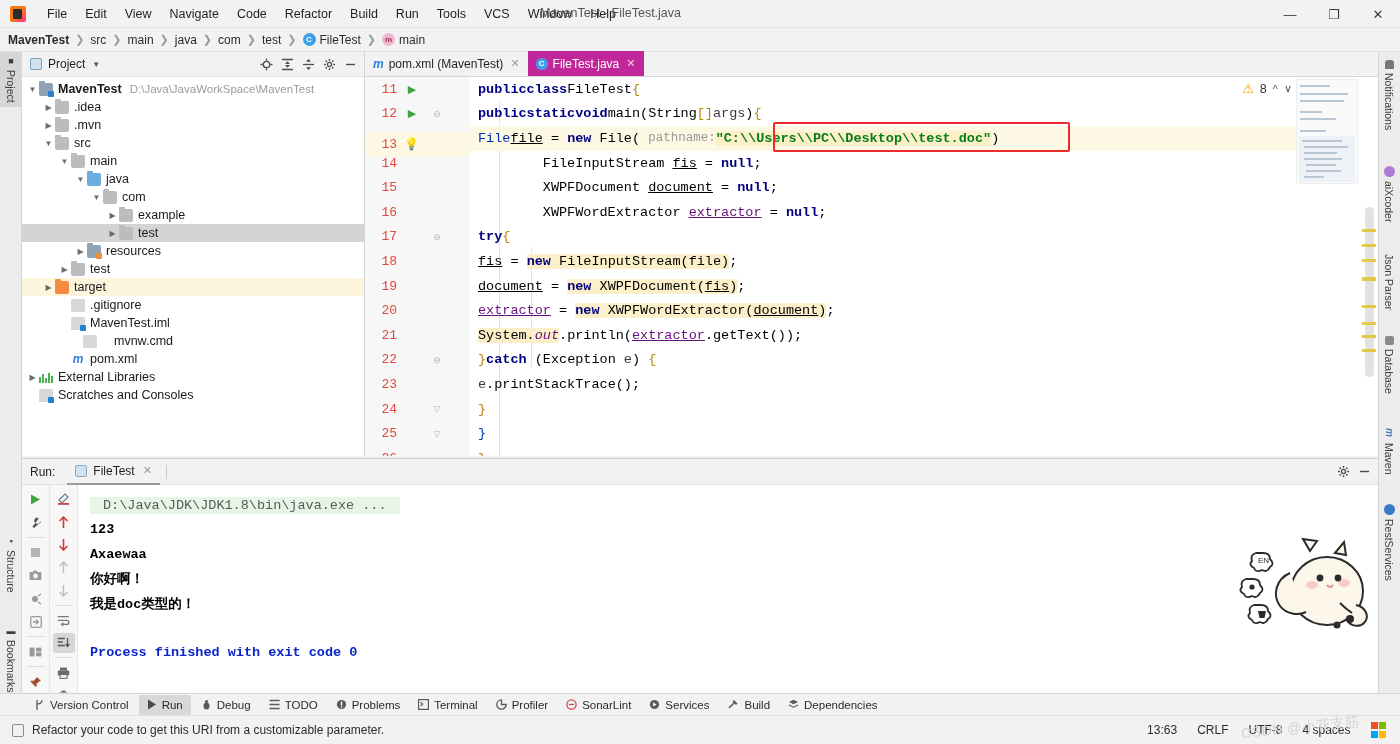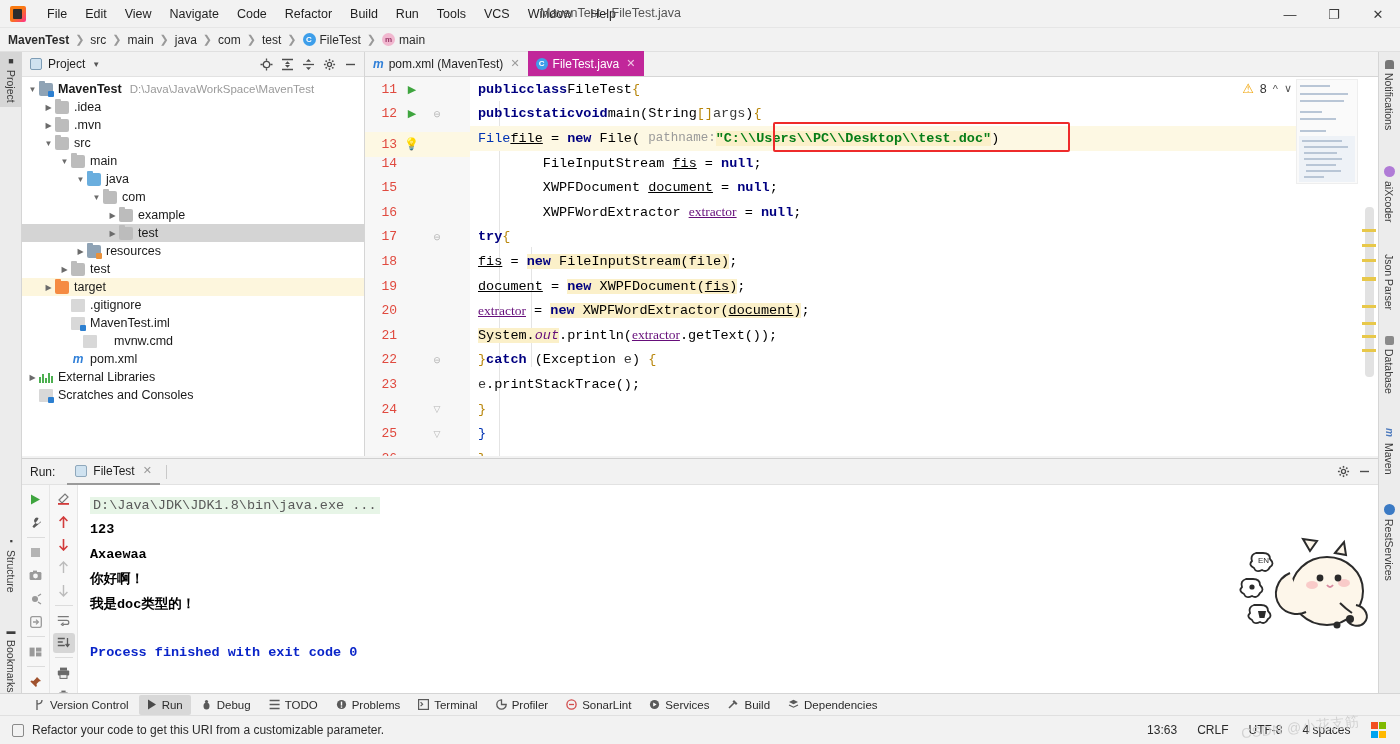--- a/index.html
+++ b/index.html
@@ -175,21 +175,21 @@
   .runmark { color:#3fa53f; font-size:11px; }
   .bulb { font-size: 12px; }
   .fold { color:#b4b4b4; font-size:9px; }
   .code { position:absolute; top:0; left:105px; right:0; height:100%;
     font-family:"Liberation Mono", monospace; font-size:13.5px; }
   .cl { position:absolute; left:0; right:0; height:24.6px; display:flex; align-items:center;
     white-space:pre; padding-left:8px; }
   .cl.hlrow { background:#fdf8e3; }
   .kw { color:#000080; font-weight:bold; }
   .str { color:#067d17; font-weight:bold; }
-  .fld-v { color:#660e7a; text-decoration: underline; font-family: Liberation Serif, serif; }
+  .fld-v { color:#660e7a; text-decoration: underline; }
   .loc { color:#000; text-decoration: underline; }
   .param-hint { color:#9a9a9a; font-size:12.5px; }
   .punc-y { color:#b8860b; }
   .hlt { background:#fbf0c9; }
   .redbox { position:absolute; border:2.2px solid #ee2b2b; border-radius:2px; pointer-events:none; }
   .vguide { position:absolute; width:1px; background:#e4e4e4; }
 
   .warnbox { position:absolute; right:86px; top:4px; display:flex; align-items:center; gap:6px; }
   .warn-tri { color:#f0a202; font-size:13px; }
   .warn-n { font-size:12.5px; color:#333; }
@@ -219,21 +219,21 @@
     display:flex; flex-direction:column; align-items:center; padding-top:4px; gap:2px; }
   .runtools2 { width: 28px; background:#f7f7f7; border-right:1px solid #e6e6e6;
     display:flex; flex-direction:column; align-items:center; padding-top:4px; gap:2px; }
   .rt { width:22px; height:21px; display:flex; align-items:center; justify-content:center;
     font-size:12px; color:#5a5a5a; border-radius:3px; }
   .rt.on { background:#d6d6d6; }
   .rt-sep { width:18px; height:1px; background:#dcdcdc; margin:2px 0; }
   .console { flex:1; position:relative; background:#fff;
     font-family:"Liberation Mono", monospace; font-size:13.5px; padding:8px 0 0 12px; overflow:hidden; }
   .cline { height:24.6px; display:flex; align-items:center; white-space:pre; }
-  .c-cmd { background:#e7f5e7; color:#5a5a5a; padding:1px 3px; }
+  .c-cmd { background:#e7f5e7; color:#5a5a5a; padding:1px 13px; }
   .c-out { color:#000; font-weight:bold; }
   .c-fin { color:#0a25c9; font-weight:bold; }
   .cat { position:absolute; right:6px; top:48px; width:140px; height:110px; }
 
   
   .bottombar {
     position:absolute; bottom:29px; left:0; width:1400px; height:22px;
     background:#f2f2f2; border-top:1px solid #d5d5d5;
     display:flex; align-items:center; padding-left: 26px; gap:2px;
   }

